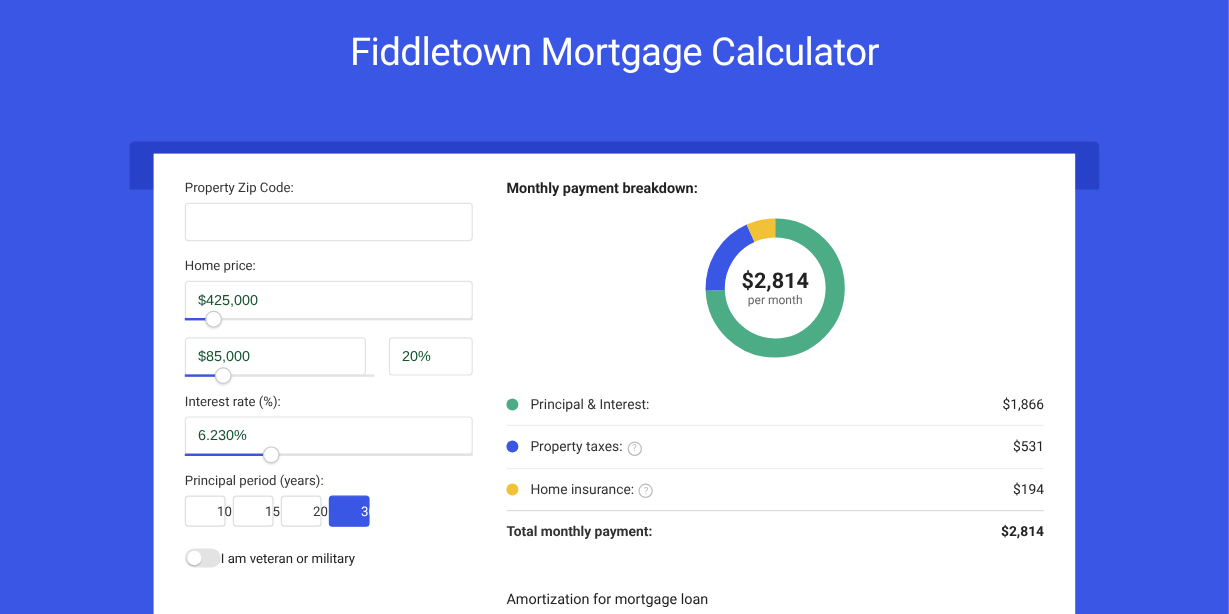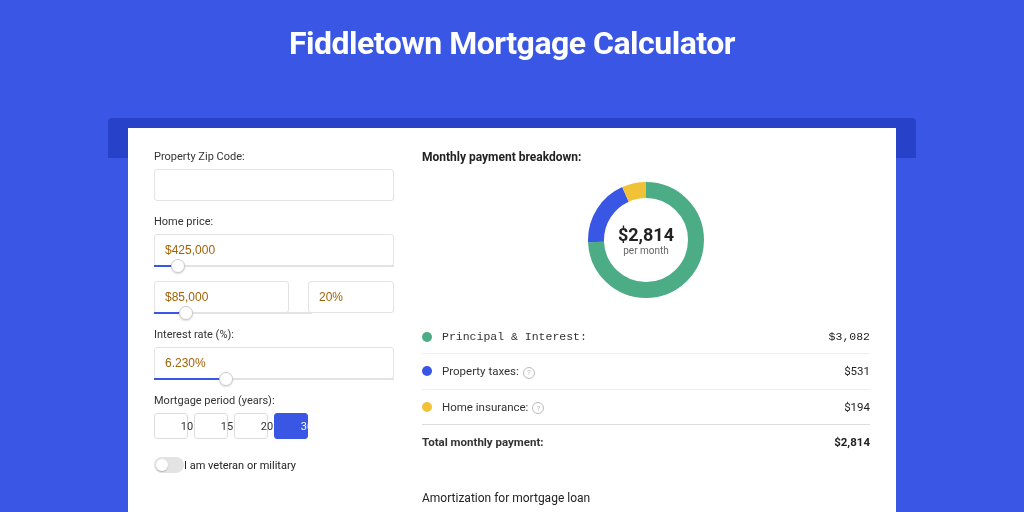--- a/index.html
+++ b/index.html
@@ -8,21 +8,21 @@
     background: #3a56e4;
     width: 1024px;
     height: 512px;
     overflow: hidden;
     position: relative;
   }
   .page-title {
     text-align: center;
     color: #fff;
     font-size: 32px;
-    font-weight: 700;
+    font-weight: 400;
     padding: 24px 0 18px;
     letter-spacing: -0.5px;
   }
   .band {
     background: #2742c9;
     height: 40px;
     position: absolute;
     top: 118px;
     left: 108px;
     right: 108px;
@@ -44,21 +44,21 @@
   .left { width: 240px; flex-shrink: 0; }
   .right { flex: 1; }
   .field-label { font-size: 11px; margin-bottom: 6px; color: #333; }
   .input {
     width: 100%;
     height: 32px;
     border: 1px solid #e3e3e3;
     border-radius: 3px;
     padding: 0 10px;
     font-size: 12px;
-    color: #a16207;
+    color: #14532d;
     background: #fff;
   }
   .group { margin-bottom: 14px; }
   .slider-track {
     height: 2px;
     background: #e3e3e3;
     position: relative;
     margin-top: -1px;
   }
   .slider-track .fill {
@@ -66,21 +66,21 @@
     background: #3a56e4;
   }
   .slider-track .thumb {
     position: absolute; top: 50%; transform: translate(-50%, -50%);
     width: 14px; height: 14px; border-radius: 50%;
     background: #fff; border: 1px solid #ccc;
     box-shadow: 0 1px 2px rgba(0,0,0,0.15);
   }
   .down-row { display: flex; gap: 19px; }
   .down-row .input:first-child { flex: 1; }
-  .down-row .input:last-child { width: 86px; }
+  .down-row .input:last-child { width: 70px; }
   .periods { display: flex; gap: 6px; }
   .period-btn {
     width: 34px; height: 26px;
     border: 1px solid #ddd; border-radius: 3px;
     background: #fff; font-size: 11px; color: #333;
     display: flex; align-items: center; justify-content: center;
     cursor: pointer;
     padding-left: 32px;
   }
   .period-btn.active { background: #3a56e4; color: #fff; border-color: #3a56e4; }
@@ -101,21 +101,21 @@
   .donut .center {
     position:absolute; inset:0; display:flex; flex-direction:column;
     align-items:center; justify-content:center;
   }
   .donut .amount { font-weight:700; font-size:18px; }
   .donut .sub { font-size:10px; color:#666; }
   .legend-row {
     display:flex; align-items:center; padding: 10px 0;
     border-top: 1px solid #eee; font-size: 11.5px;
   }
-  .legend-row.first { border-top: none; font-family: Liberation Mono, monospace; }
+  .legend-row.first { border-top: none; }
   .legend-row .dot {
     width:10px; height:10px; border-radius:50%; margin-right:10px; flex-shrink:0;
   }
   .legend-row .label { flex:1; color:#333; }
   .legend-row .val { color:#222; }
   .legend-row.total { font-weight:700; border-top: 1px solid #ddd; }
   .info-icon {
     display:inline-flex; width:12px; height:12px; border-radius:50%;
     border:1px solid #bbb; color:#bbb; font-size:8px;
     align-items:center; justify-content:center; margin-left:4px;
@@ -160,21 +160,21 @@
     <div class="group">
       <div class="field-label">Interest rate (%):</div>
       <input class="input" value="6.230%" style="">
       <div class="slider-track">
         <div class="fill" id="rt-fill" style="width: 30%;"></div>
         <div class="thumb" id="rt-thumb" style="left: 30%;"></div>
       </div>
     </div>
 
     <div class="group">
-      <div class="field-label">Mortgage period (years):</div>
+      <div class="field-label">Principal period (years):</div>
       <div class="periods" id="periods">
           <div class="period-btn">10</div>
           <div class="period-btn">15</div>
           <div class="period-btn">20</div>
           <div class="period-btn active">30</div>
         </div>
     </div>
 
     <div class="toggle-row">
       <div class="toggle">
@@ -199,21 +199,21 @@
           <div class="amount">$2,814</div>
           <div class="sub">per month</div>
         </div>
       </div>
     </div>
 
     <div id="legend">
         <div class="legend-row first">
           <span class="dot" style="background: rgb(76, 172, 134);"></span>
           <span class="label">Principal &amp; Interest:</span>
-          <span class="val">$3,082</span>
+          <span class="val">$1,866</span>
         </div>
         <div class="legend-row">
           <span class="dot" style="background: rgb(58, 86, 228);"></span>
           <span class="label">Property taxes:<span class="info-icon">?</span></span>
           <span class="val">$531</span>
         </div>
         <div class="legend-row">
           <span class="dot" style="background: rgb(241, 194, 55);"></span>
           <span class="label">Home insurance:<span class="info-icon">?</span></span>
           <span class="val">$194</span>

